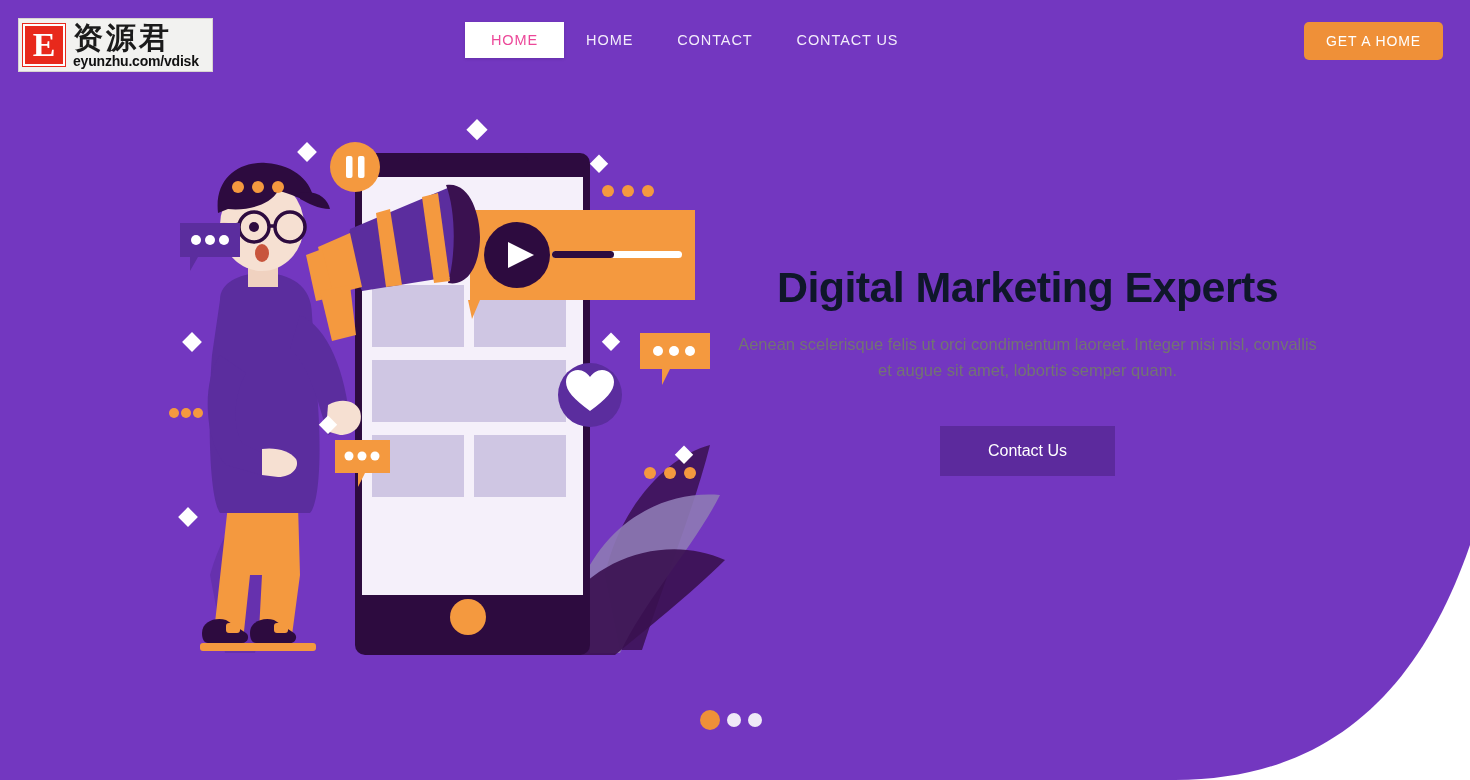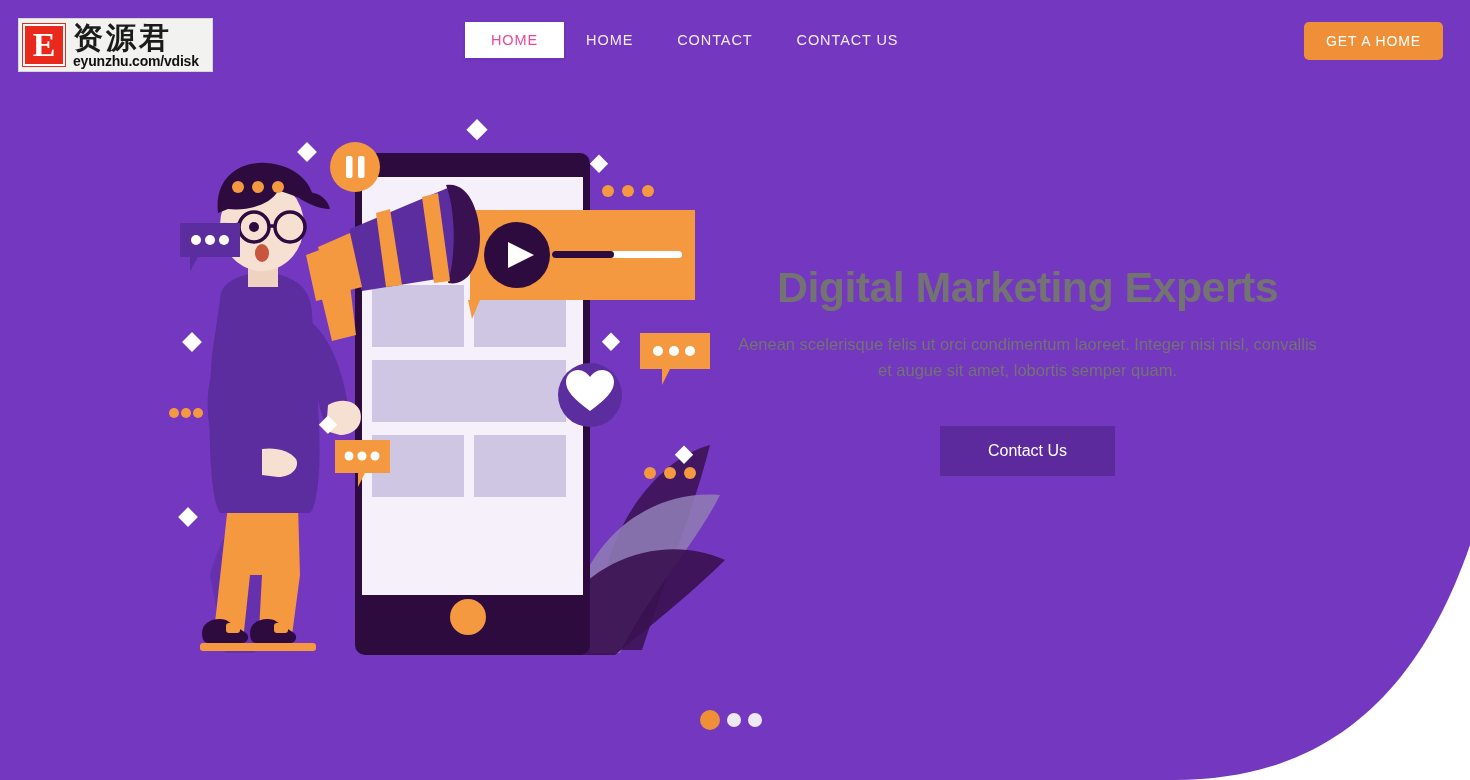--- a/index.html
+++ b/index.html
@@ -100,21 +100,21 @@
 
   
   .hero-copy {
     position: absolute;
     left: 735px; top: 262px;
     width: 585px;
     text-align: center;
     z-index: 20;
   }
   .hero-title {
-    color: #737373;
+    color: #0f172a;
     font-size: 43px;
     font-weight: bold;
     letter-spacing: -0.6px;
     line-height: 1.18;
   }
   .hero-sub {
     color: #737373;
     font-size: 16.5px;
     line-height: 1.62;
     margin-top: 18px;

